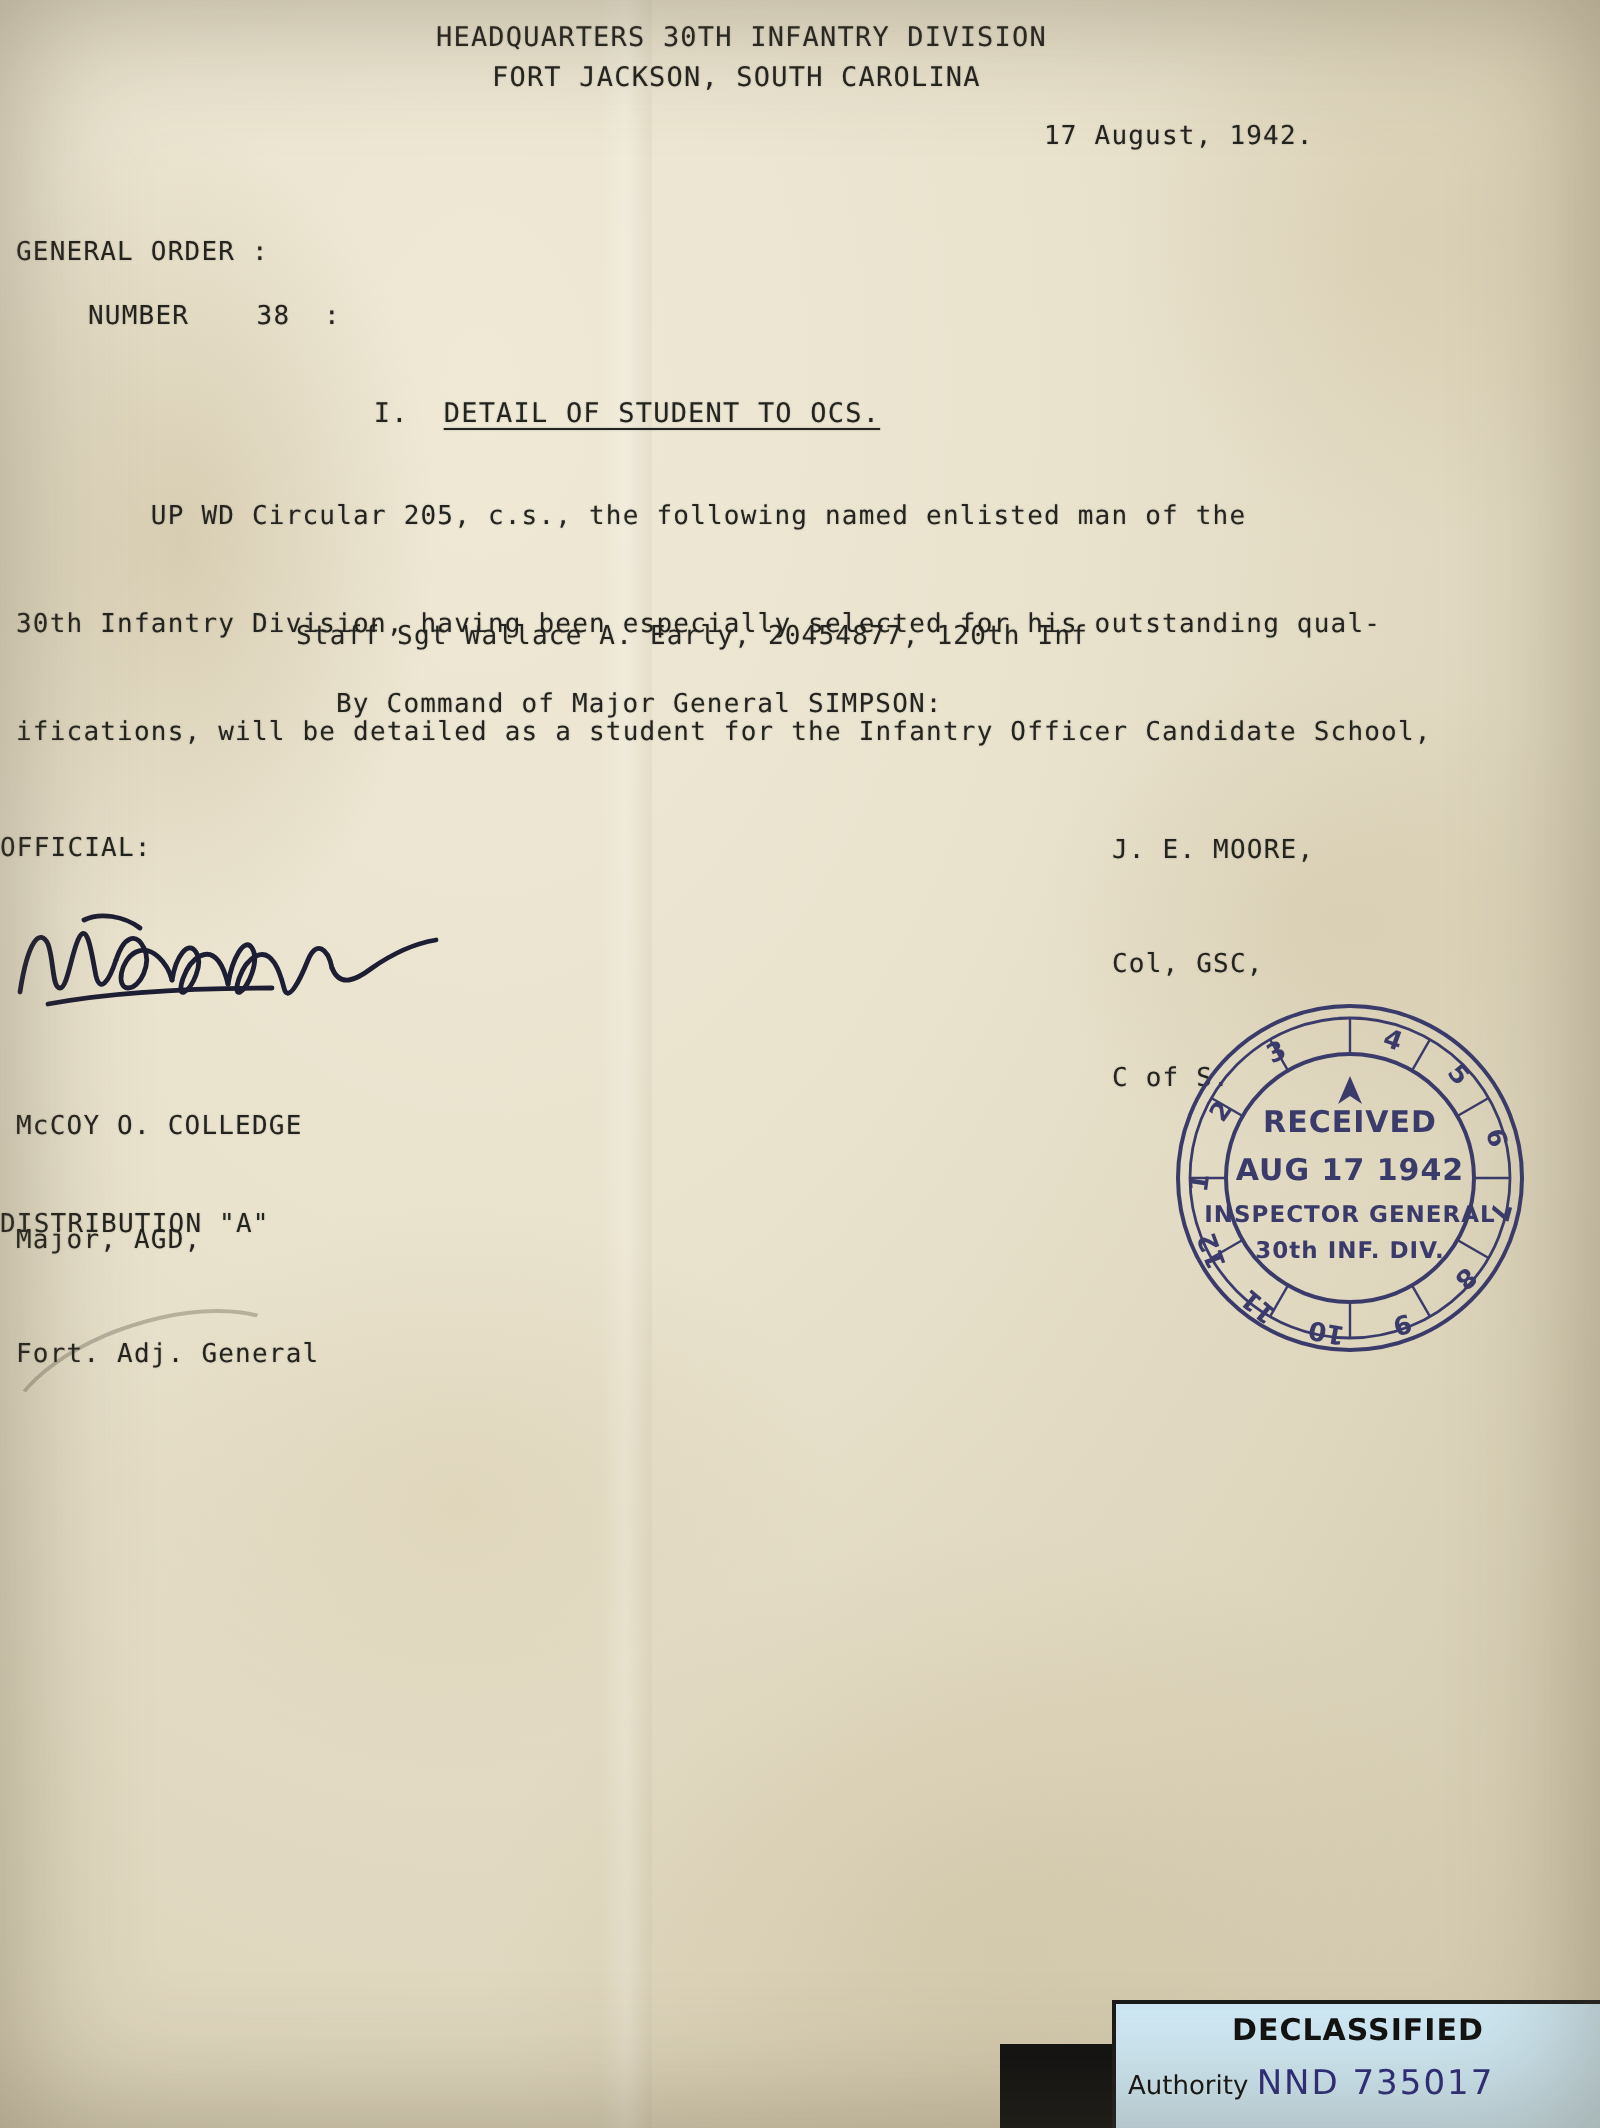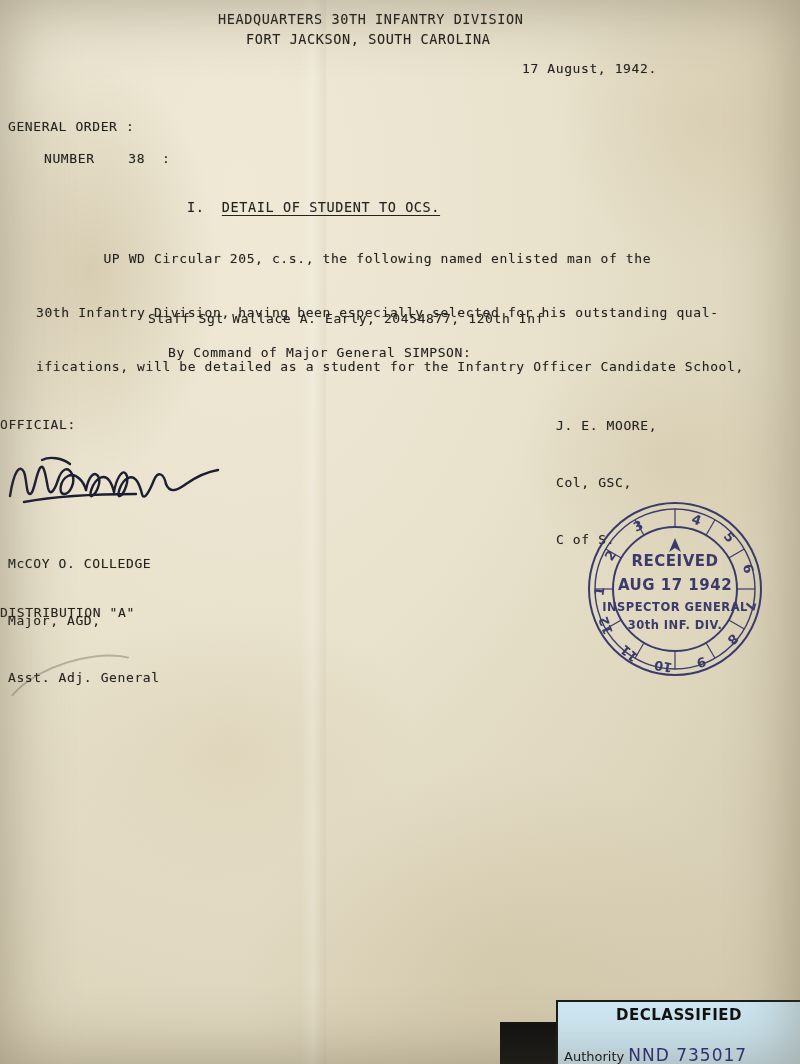--- a/index.html
+++ b/index.html
@@ -57,21 +57,21 @@
 
   #go-label  { left: 8px;  top: 118px; }
   #go-number { left: 20px; top: 150px; padding-left: 24px; }
 
   #sect1 { left: 152px; top: 180px; font-size: 13.5px; }
   #sect1 .u { text-decoration: underline; text-underline-offset: 3px; margin-top: 36px; }
 
   #body {
     left: 8px; top: 214px; width: 780px;
   }
-  #body .ln { white-space: pre; margin-left: 28px; }
+  #body .ln { white-space: pre; }
 
   #subject { left: 148px; top: 310px; }
   #bycmd   { left: 168px; top: 344px; text-align: center; }
 
   #sig-block { left: 556px; top: 378px; line-height: 19px; }
 
   #official  { left: 0px;  top: 416px; }
   #signer    { left: 8px;  top: 516px; line-height: 19px; }
   #distrib   { left: 0px;  top: 604px; }
 
@@ -116,21 +116,21 @@
     font-weight: bold;
     font-size: 15px;
     text-align: center;
     margin-top: 4px;
     letter-spacing: .5px;
     color: #111;
   }
   #declass .d-auth {
     font-family: "DejaVu Sans", sans-serif;
     font-size: 13px;
-    margin-top: 21px;
+    margin-top: 8px;
     margin-left: 6px;
     color: #111;
   }
   #declass .d-num {
     font-family: "DejaVu Sans", sans-serif;
     font-size: 17px;
     color: #2b2b7a;
     letter-spacing: 1px;
   }
   #blackbar {
@@ -205,21 +205,21 @@
       <path d="M122 28 C130 24, 134 36, 136 44 C138 52, 144 40, 148 30 C152 20, 158 24, 160 34"></path>
       <path d="M160 34 C164 44, 172 40, 180 34 C190 27, 200 22, 212 20"></path>
       <path d="M18 52 C50 46, 90 44, 130 44"></path>
       <path d="M36 10 C44 6, 56 8, 64 14"></path>
     </g>
   </svg>
 
   <div class="txt" id="signer">
     <div>McCOY O. COLLEDGE</div>
     <div>Major, AGD,</div>
-    <div>Asst. Adj. General</div>
+    <div>Fort. Adj. General</div>
   </div>
 
   <div class="txt" id="distrib">DISTRIBUTION "A"</div>
 
   <div id="stamp">
     <svg viewBox="0 0 178 178" width="178" height="178">
       <circle cx="89" cy="89" r="86" fill="none" stroke="#3b3b6b" stroke-width="2"></circle>
       <circle cx="89" cy="89" r="80" fill="none" stroke="#3b3b6b" stroke-width="1.4"></circle>
       <circle cx="89" cy="89" r="62" fill="none" stroke="#3b3b6b" stroke-width="2"></circle>
       <g stroke="#3b3b6b" stroke-width="1.2">

